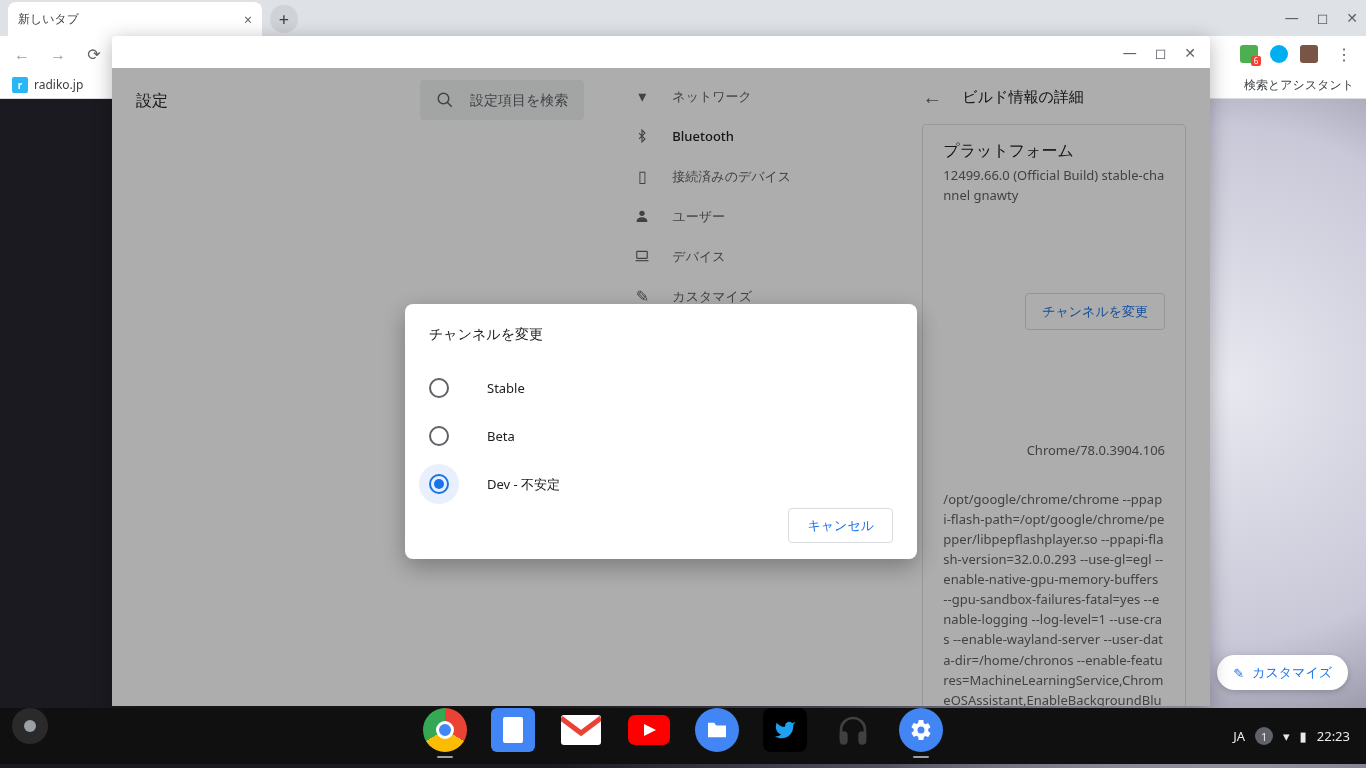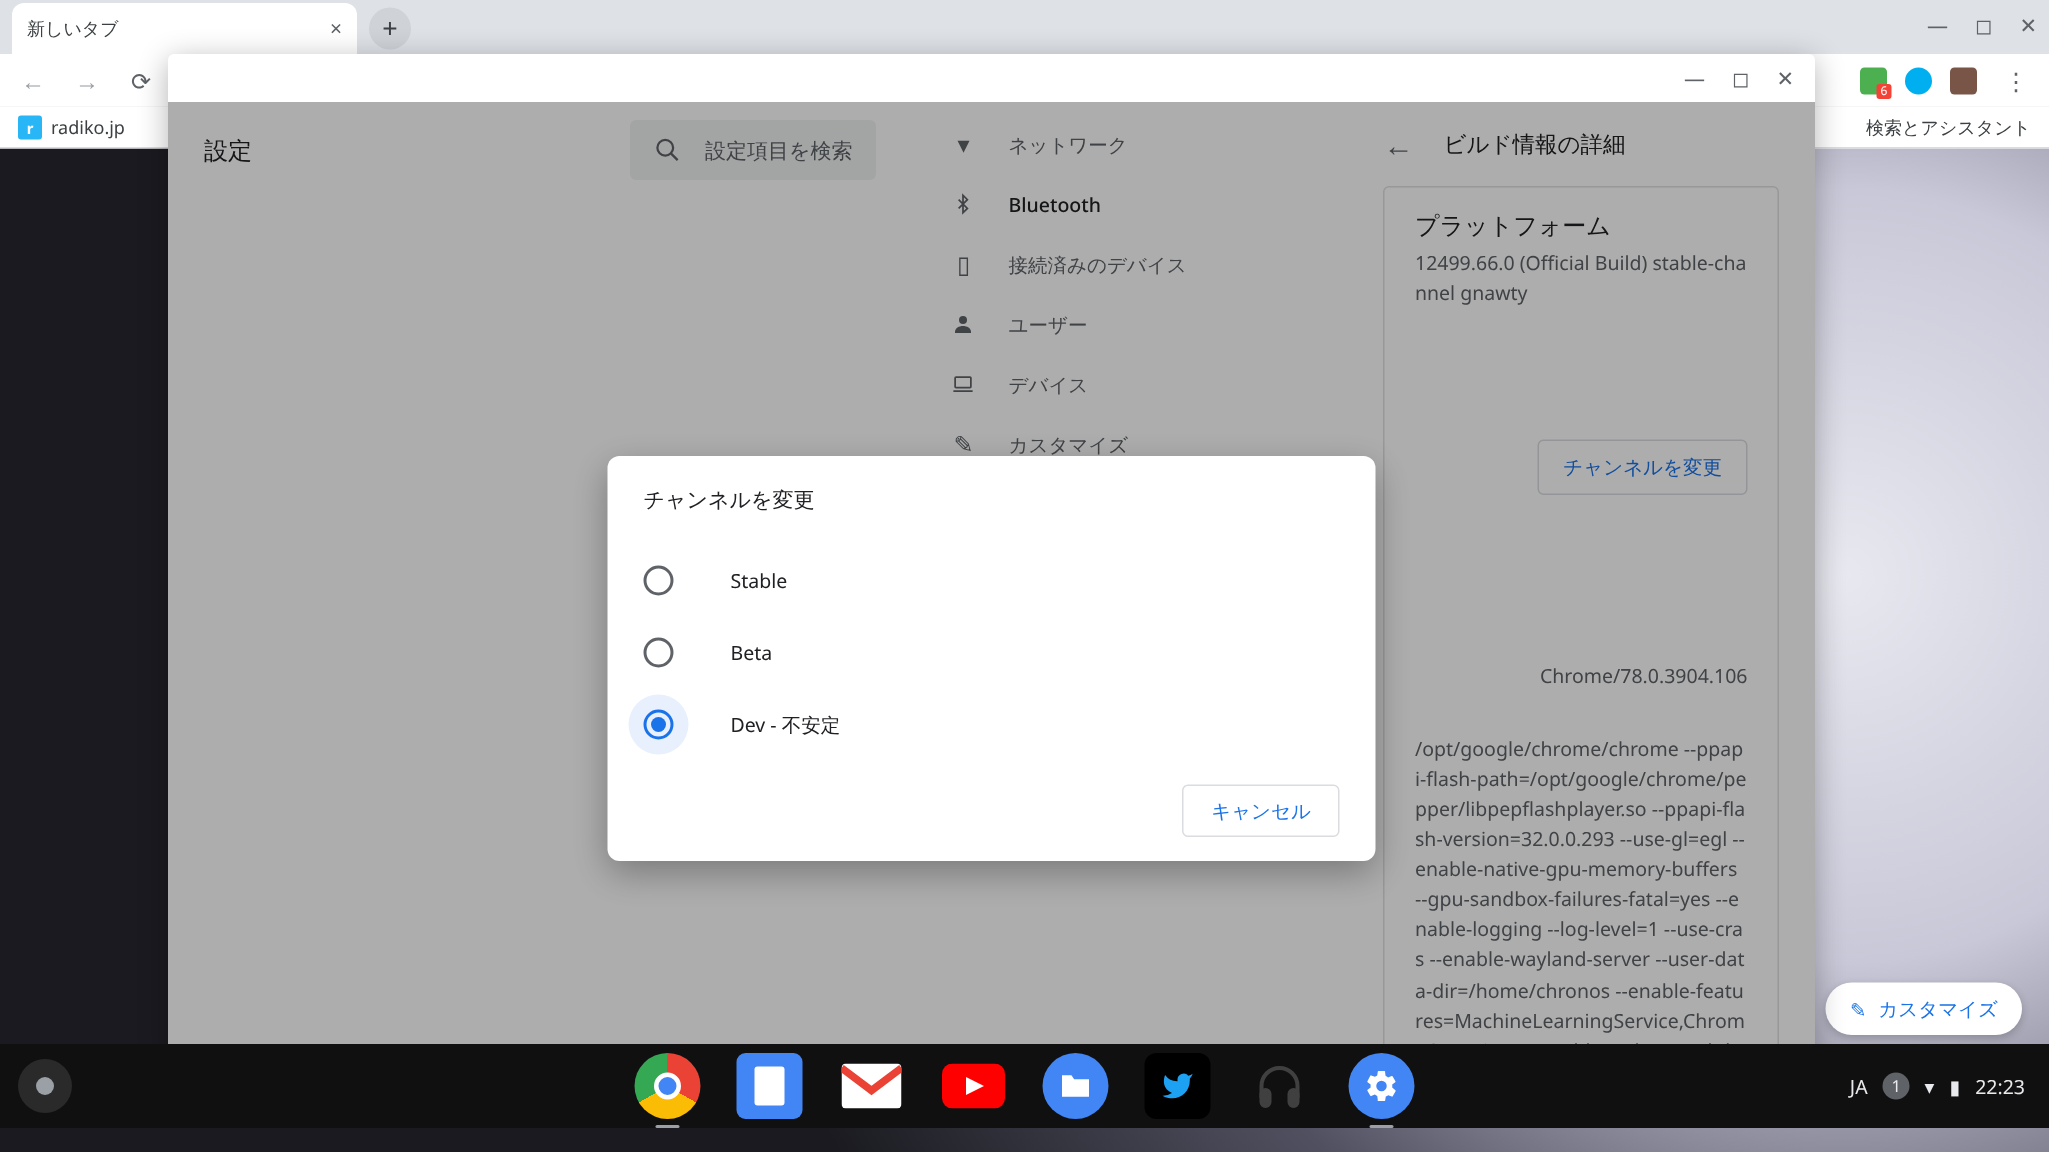--- a/index.html
+++ b/index.html
@@ -4,21 +4,21 @@
 <style>
 * { margin: 0; padding: 0; box-sizing: border-box; font-family: "Noto Sans", "Helvetica Neue", Arial, sans-serif; }
 body { width: 1366px; height: 768px; overflow: hidden; background: #1a1a1a; position: relative; }
 
 
 .wallpaper { position: absolute; inset: 0; background: radial-gradient(circle at 90% 50%, #e8e8f0 0%, #c8c8d8 20%, #505060 40%, #1a1a20 60%); }
 
 
 .browser-top { position: absolute; top: 0; left: 0; right: 0; height: 71px; background: #dee1e6; z-index: 5; }
 .tabstrip { height: 36px; display: flex; align-items: flex-end; padding-left: 8px; }
-.tab { background: #fff; height: 34px; width: 230px; border-radius: 8px 8px 0 0; display: flex; align-items: center; padding: 0 10px; font-size: 12px; color: #3c4043; position: relative; }
+.tab { background: #fff; height: 34px; width: 254px; border-radius: 8px 8px 0 0; display: flex; align-items: center; padding: 0 10px; font-size: 12px; color: #3c4043; position: relative; }
 .tab-close { margin-left: auto; font-size: 14px; color: #5f6368; cursor: pointer; }
 .newtab-btn { width: 28px; height: 28px; border-radius: 50%; background: #cfd2d7; margin-left: 8px; margin-bottom: 3px; display: flex; align-items: center; justify-content: center; font-size: 18px; color: #3c4043; cursor: pointer; }
 .win-controls { position: absolute; right: 8px; top: 8px; display: flex; gap: 18px; color: #5f6368; font-size: 14px; }
 .win-controls span { cursor: pointer; }
 
 .toolbar { height: 36px; background: #fff; display: flex; align-items: center; padding: 0 8px; gap: 8px; border-bottom: 1px solid #dadce0; }
 .nav-icon { width: 28px; height: 28px; display:flex; align-items:center; justify-content:center; color:#9aa0a6; font-size:16px; cursor:pointer; border-radius:50%; }
 .nav-icon.enabled { color:#5f6368; }
 .ext-icons { margin-left: auto; display:flex; gap:12px; align-items:center; }
 .ext-icon { width:18px; height:18px; }
@@ -62,28 +62,28 @@
 
 .modal { position:absolute; z-index:30; top:236px; left:50%; transform:translateX(-50%); width:512px; background:#fff; border-radius:8px; box-shadow:0 8px 24px rgba(0,0,0,.3); padding:20px 24px 16px; }
 .modal-title { font-size:14px; color:#202124; margin-bottom:20px; }
 .radio-row { display:flex; align-items:center; gap:28px; height:48px; cursor:pointer; font-size:13px; color:#202124; }
 .radio-outer { width:20px; height:20px; border:2px solid #5f6368; border-radius:50%; display:flex; align-items:center; justify-content:center; }
 .radio-row.selected .radio-outer { border-color:#1a73e8; }
 .radio-inner { width:10px; height:10px; border-radius:50%; background:#1a73e8; display:none; }
 .radio-row.selected .radio-inner { display:block; }
 .radio-row.selected .radio-wrap { background:#e8f0fe; }
 .radio-wrap { width:40px; height:40px; border-radius:50%; display:flex; align-items:center; justify-content:center; margin-left:-10px; }
-.modal-actions { display:flex; justify-content:flex-end; margin-top:16px; }
+.modal-actions { display:flex; justify-content:flex-end; }
 .modal-cancel { border:1px solid #dadce0; background:#fff; color:#1a73e8; font-size:13px; padding:7px 18px; border-radius:4px; cursor:pointer; }
 
 
 .customize-pill { position:absolute; right:18px; bottom:78px; background:#fff; border-radius:18px; padding:8px 16px; display:flex; align-items:center; gap:8px; font-size:13px; color:#1a73e8; box-shadow:0 2px 6px rgba(0,0,0,.2); cursor:pointer; z-index:6; }
 
 
-.shelf { position:absolute; bottom:16px; left:0; right:0; height:56px; background:#101010; display:flex; align-items:center; z-index:50; }
+.shelf { position:absolute; bottom:4px; left:0; right:0; height:56px; background:#101010; display:flex; z-index:50; }
 .launcher { width:36px; height:36px; border-radius:50%; background:#2a2a2a; margin-left:12px; display:flex; align-items:center; justify-content:center; cursor:pointer; }
 .launcher-dot { width:12px; height:12px; border-radius:50%; background:#9aa0a6; }
 .shelf-apps { position:absolute; left:50%; transform:translateX(-50%); display:flex; gap:24px; align-items:center; }
 .app-icon { width:44px; height:44px; border-radius:50%; display:flex; align-items:center; justify-content:center; font-size:22px; color:#fff; cursor:pointer; position:relative; }
 .app-underline::after { content:''; position:absolute; bottom:-6px; left:50%; transform:translateX(-50%); width:16px; height:2px; background:#9aa0a6; border-radius:1px; }
 .shelf-status { margin-left:auto; display:flex; align-items:center; gap:10px; padding:0 16px; color:#e8eaed; font-size:13px; cursor:pointer; }
 .badge-circle { background:#5f6368; border-radius:50%; width:18px; height:18px; display:flex; align-items:center; justify-content:center; font-size:11px; }
 
 svg { display:block; }
 </style>

